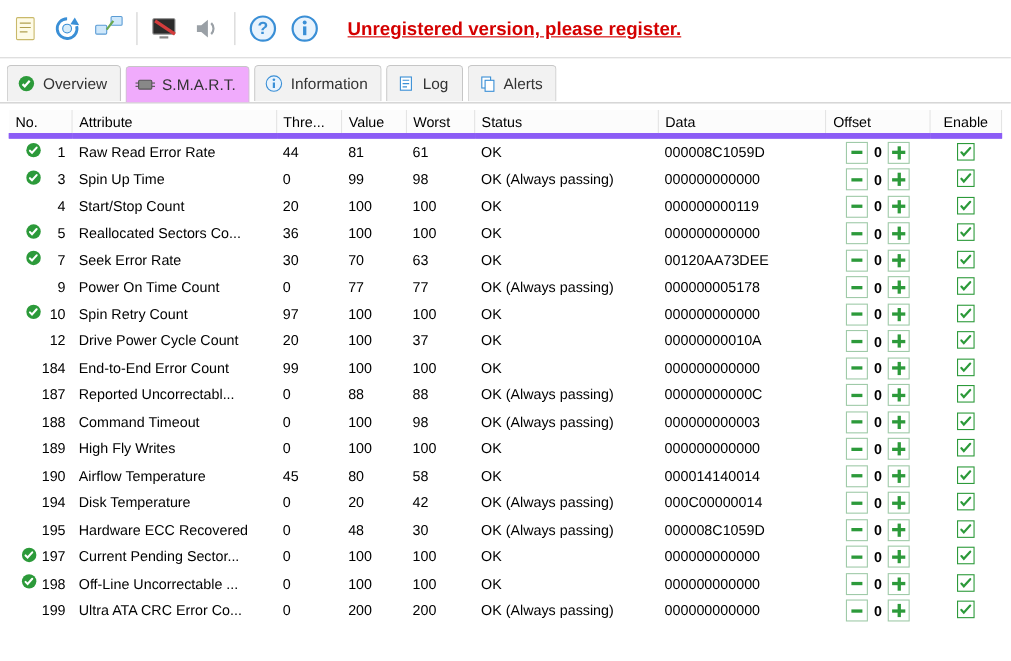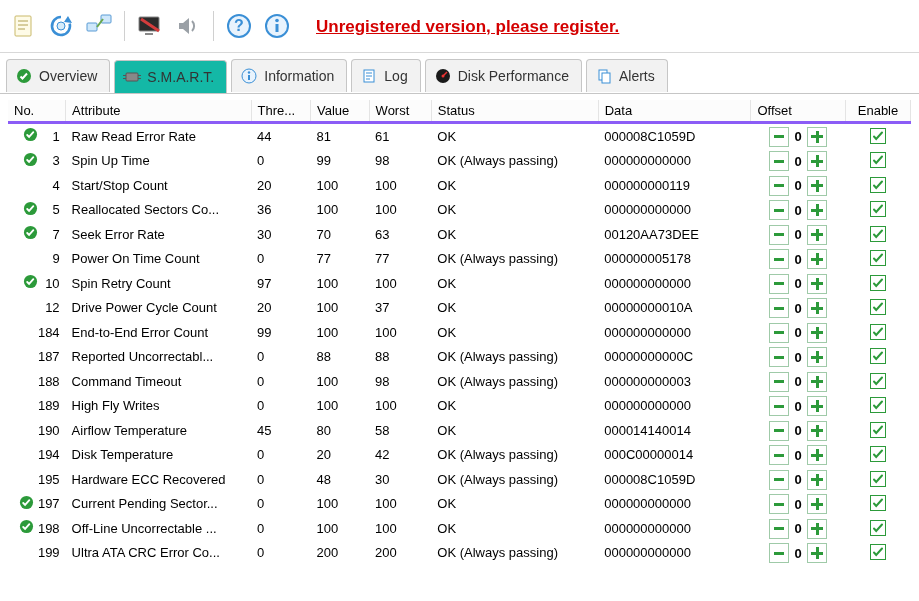--- a/index.html
+++ b/index.html
@@ -56,36 +56,36 @@
     border:1px solid #c6c6c6;
     border-bottom:none;
     border-radius:4px 4px 0 0;
     background:#f2f2f2;
     color:#333;
     cursor:pointer;
     font-size:14px;
     height:24px;
   }
   .tab.active {
-    background:#14b8a6;
+    background:#f0abfc;
     position:relative;
     top:1px;
   }
   .tab .ticon { width:18px; height:18px; display:flex; align-items:center; justify-content:center;}
   
   .grid-wrap { padding:6px 8px 8px 8px; }
   table.grid {
     border-collapse:collapse;
     width:100%;
     font-size:13px;
   }
   table.grid th {
     text-align:left;
     font-weight:normal;
-    border-bottom:3px solid #8b5cf6;
+    border-bottom:5px solid #8b5cf6;
     border-right:1px solid #e4e4e4;
     padding:3px 6px;
     background:#fcfcfc;
     color:#000;
   }
   table.grid td {
     padding:2px 6px;
     white-space:nowrap;
     overflow:hidden;
     text-overflow:ellipsis;
@@ -227,30 +227,20 @@
   <div class="tab">
     <span class="ticon">
       <svg width="16" height="16" viewBox="0 0 16 16">
           <rect x="3" y="2" width="10" height="12" fill="#fff" stroke="#3a8fd6"></rect>
           <line x1="5" y1="5" x2="11" y2="5" stroke="#3a8fd6"></line>
           <line x1="5" y1="8" x2="11" y2="8" stroke="#3a8fd6"></line>
           <line x1="5" y1="11" x2="9" y2="11" stroke="#3a8fd6"></line>
         </svg>
     </span>
     <span>Log</span>
-  </div>
-  <div class="tab">
-    <span class="ticon">
-      <svg width="16" height="16" viewBox="0 0 16 16">
-          <circle cx="8" cy="8" r="7" fill="#1a1a1a"></circle>
-          <path d="M8 8 L12 4" stroke="#e33" stroke-width="1.5"></path>
-          <circle cx="8" cy="8" r="1.5" fill="#e33"></circle>
-        </svg>
-    </span>
-    <span>Disk Performance</span>
   </div>
   <div class="tab">
     <span class="ticon">
       <svg width="16" height="16" viewBox="0 0 16 16">
           <rect x="3" y="2" width="8" height="10" fill="#fff" stroke="#3a8fd6"></rect>
           <rect x="6" y="5" width="8" height="10" fill="#fff" stroke="#3a8fd6"></rect>
         </svg>
     </span>
     <span>Alerts</span>
   </div>

